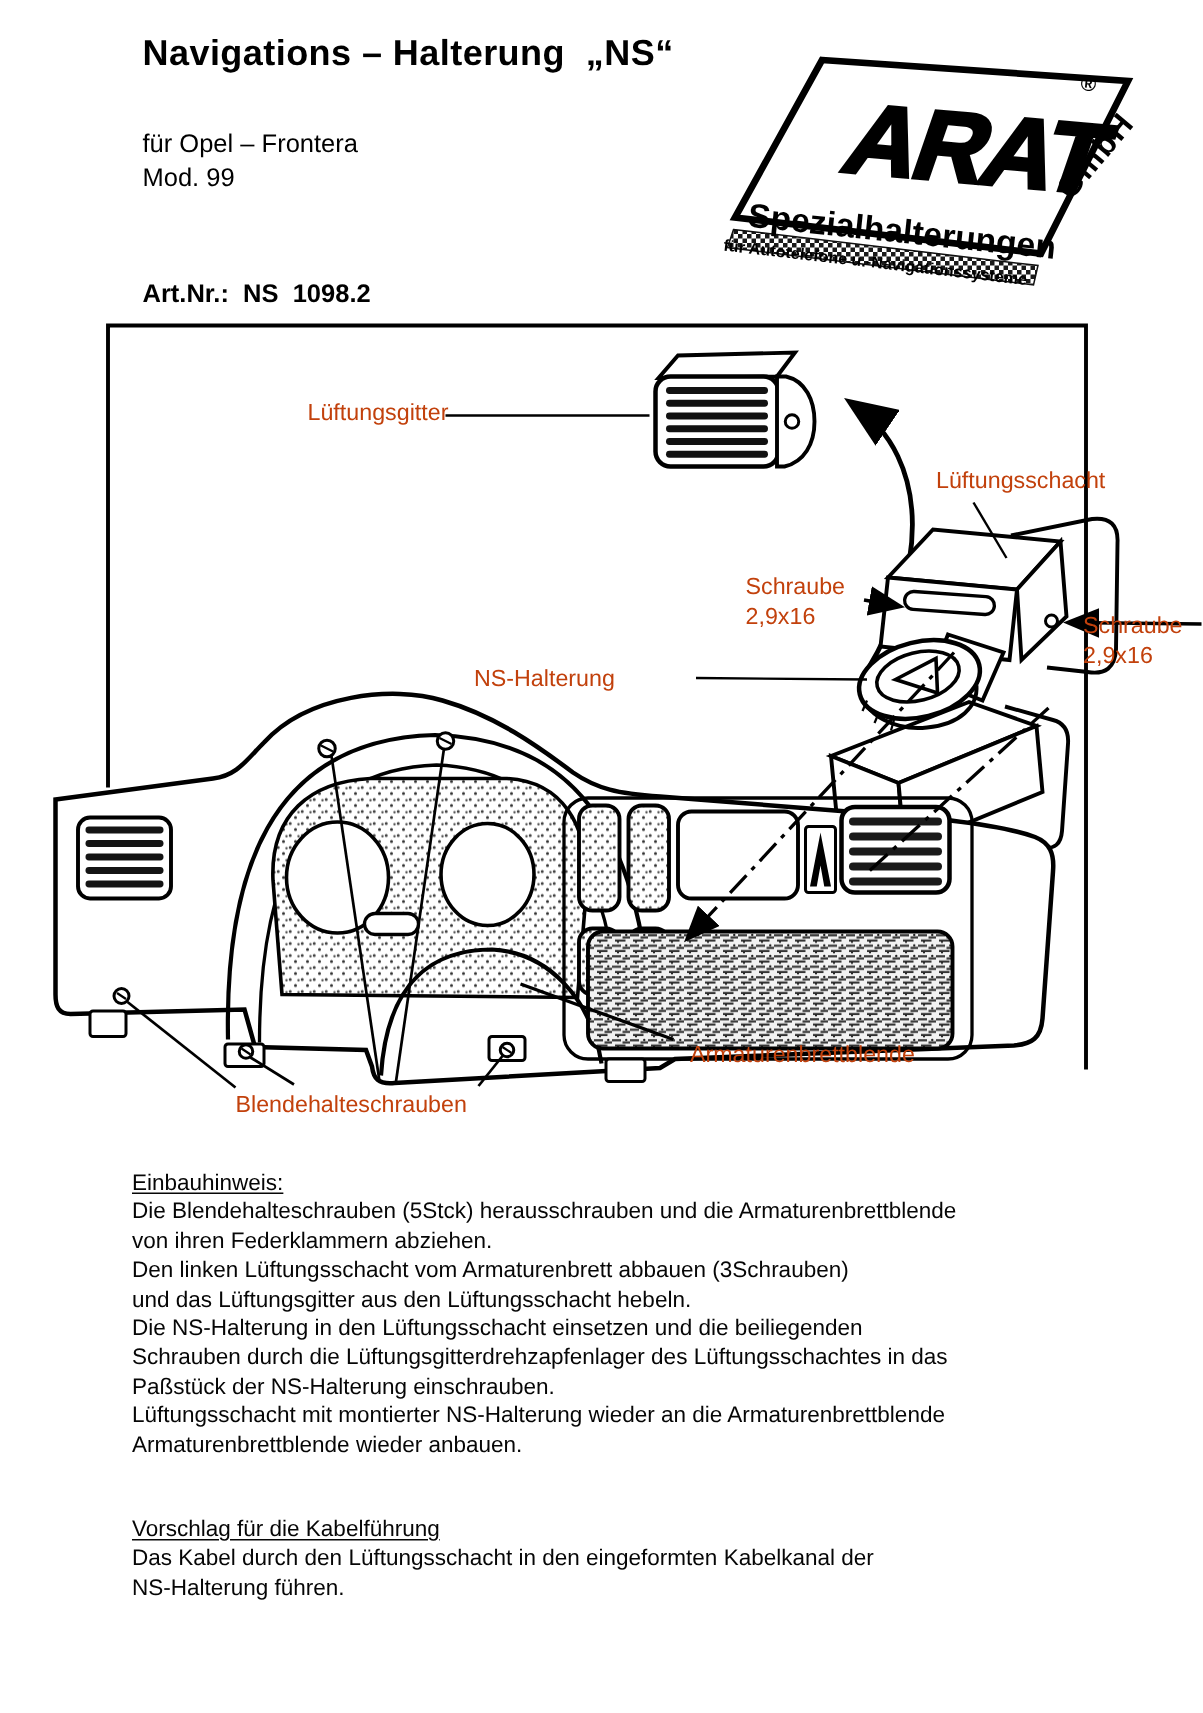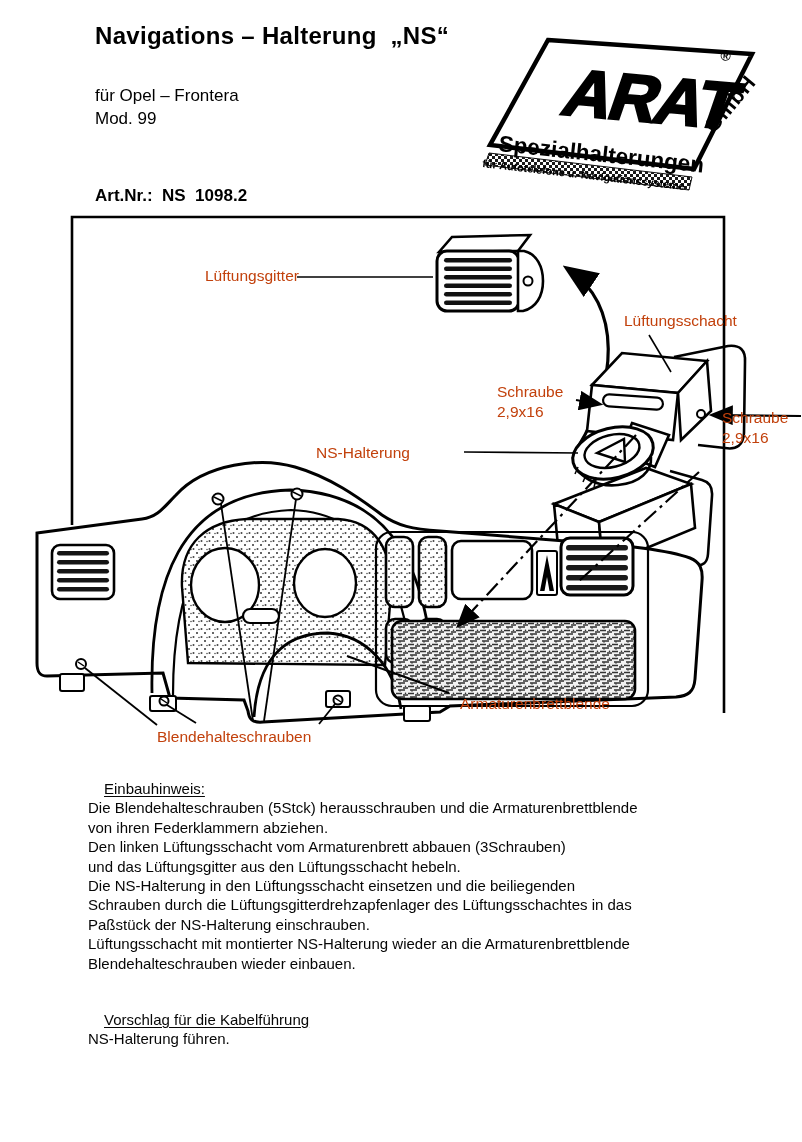--- a/index.html
+++ b/index.html
@@ -11,21 +11,21 @@
   }
   .abs{position:absolute;}
   
   .h-title{left:95px;top:22px;font-size:24px;font-weight:bold;letter-spacing:.3px;white-space:pre;}
   .h-sub{left:95px;top:84px;font-size:17px;font-weight:normal;line-height:23px;white-space:pre;}
   .h-art{left:95px;top:145px;font-size:17px;font-weight:bold;white-space:pre;margin-top:41px;}
   
   .dlabel{font-size:15.5px;line-height:20px;color:#c2410c;white-space:pre;}
   
   .textblock{left:88px;font-size:15px;line-height:19.4px;color:#060606;width:690px;}
-  .textblock .head{text-decoration:underline;text-underline-offset:2px;margin-left:16px;}
+  .textblock .head{text-decoration:underline;text-underline-offset:2px;}
   svg text{font-family:"Liberation Sans","DejaVu Sans",sans-serif;}
 </style>
 </head>
 <body>
 
 <div class="abs h-title">Navigations – Halterung  „NS“</div>
 <div class="abs h-sub"><span>für Opel – Frontera</span><br><span>Mod. 99</span></div>
 <div class="abs h-art">Art.Nr.:  NS  1098.2</div>
 
 <svg class="abs" style="left:462px;top:12px;" width="340" height="190" viewBox="0 0 340 190">
@@ -216,19 +216,20 @@
 <div class="abs textblock" style="top:779px;">
   <div class="head">Einbauhinweis:</div>
   <div>Die Blendehalteschrauben (5Stck) herausschrauben und die Armaturenbrettblende</div>
   <div>von ihren Federklammern abziehen.</div>
   <div>Den linken Lüftungsschacht vom Armaturenbrett abbauen (3Schrauben)</div>
   <div>und das Lüftungsgitter aus den Lüftungsschacht  hebeln.</div>
   <div>Die NS-Halterung in den Lüftungsschacht einsetzen und die beiliegenden</div>
   <div>Schrauben durch die Lüftungsgitterdrehzapfenlager des Lüftungsschachtes in das</div>
   <div>Paßstück der NS-Halterung einschrauben.</div>
   <div>Lüftungsschacht mit montierter NS-Halterung wieder an die Armaturenbrettblende</div>
-  <div>Blendehalteschrauben wieder einbauen.</div>
+  <div>Armaturenbrettblende wieder anbauen.</div>
 </div>
 
 <div class="abs textblock" style="top:1010px;">
   <div class="head">Vorschlag für die Kabelführung</div>
+  <div>Das Kabel durch den Lüftungsschacht in den eingeformten Kabelkanal der</div>
   <div>NS-Halterung führen.</div>
 </div>
 
 </body></html>

